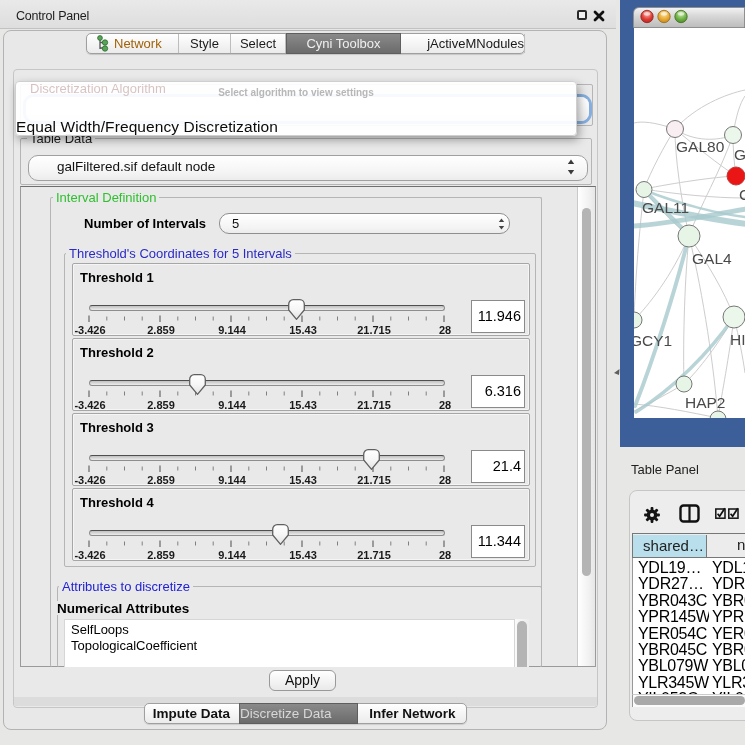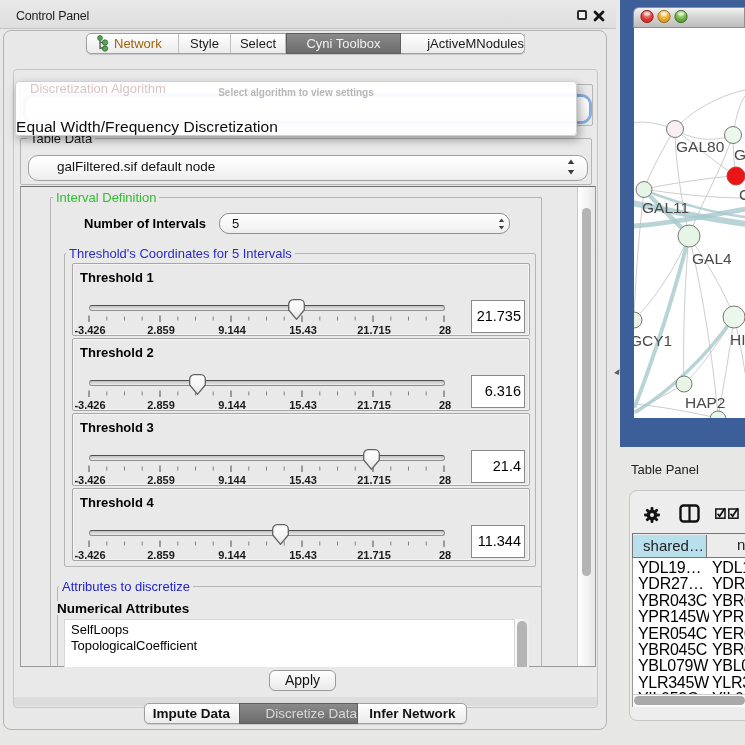--- a/index.html
+++ b/index.html
@@ -94,21 +94,21 @@
 <svg class="abs" style="left:287.5px;top:299px" width="17" height="21">
       <defs>
         <linearGradient id="th1" x1="0" y1="0" x2="0" y2="1">
           <stop offset="0" stop-color="#ffffff"></stop>
           <stop offset="0.5" stop-color="#f6f6f6"></stop>
           <stop offset="1" stop-color="#e3e3e3"></stop>
         </linearGradient>
       </defs>
       <path d="M0.7 5.2 A4.5 4.5 0 0 1 5.2 0.7 H11.8 A4.5 4.5 0 0 1 16.3 5.2 V11 L8.5 20.3 L0.7 11 Z" fill="url(#th1)" stroke="#606060" stroke-width="1.3"></path>
     </svg>
-<div class="vbox" style="left:471px;top:300px;width:54px;height:33px">21.735</div>
+<div class="vbox" style="left:471px;top:300px;width:54px;height:33px">11.946</div>
 <div class="tpanel" style="left:72px;top:338px;width:458px;height:73px"></div>
 <div class="ttitle" style="left:80px;top:345px">Threshold 2</div>
 <div class="track" style="left:89px;top:380px;width:356px"></div>
 <svg class="abs" style="left:88px;top:390px" width="360" height="8">
       <line x1="1.0" y1="0.5" x2="1.0" y2="7" stroke="#5a5a5a" stroke-width="1.1"></line>
       <line x1="18.8" y1="1.5" x2="18.8" y2="5.5" stroke="#808080" stroke-width="1"></line>
       <line x1="36.5" y1="1.5" x2="36.5" y2="5.5" stroke="#808080" stroke-width="1"></line>
       <line x1="54.2" y1="1.5" x2="54.2" y2="5.5" stroke="#808080" stroke-width="1"></line>
       <line x1="72.0" y1="0.5" x2="72.0" y2="7" stroke="#5a5a5a" stroke-width="1.1"></line>
       <line x1="89.8" y1="1.5" x2="89.8" y2="5.5" stroke="#808080" stroke-width="1"></line>
@@ -235,21 +235,21 @@
 <div class="fslabel" style="left:59px;top:580px;color:#2222d6">Attributes to discretize</div>
 <div class="abs" style="left:57px;top:601px;width:180px;height:14px;font-size:13.5px;font-weight:bold;color:#000;background:#e9e9e9">Numerical Attributes</div>
 <div class="abs" style="left:64px;top:619px;width:451px;height:48px;background:#ffffff;border:1px solid #d6d6d6;border-bottom:none"></div>
 <div class="abs" style="left:71px;top:622px;width:300px;height:13px;font-size:13px;color:#000">SelfLoops</div>
 <div class="abs" style="left:71px;top:638px;width:300px;height:14px;font-size:13px;color:#000">TopologicalCoefficient</div>
 <div class="abs" style="left:515px;top:619px;width:14px;height:48px;background:linear-gradient(90deg,#fafafa,#ececec)"></div>
 <div class="abs" style="left:517px;top:621px;width:10px;height:46px;background:#b4b4b4;border-radius:5px 5px 0 0"></div>
 <div class="abs" style="left:269px;top:670px;width:67px;height:21px;background:linear-gradient(#ffffff,#e9e9e9);border:1px solid #999999;border-radius:6px;font-size:14px;color:#111;text-align:center;line-height:19px">Apply</div>
 <div class="abs" style="left:144px;top:703px;width:323px;height:21px;background:linear-gradient(#ffffff,#ebebeb);border:1px solid #9f9f9f;border-radius:5px;box-shadow:0 1px 1px rgba(0,0,0,0.12)"></div>
 <div class="abs" style="left:144px;top:704px;width:95px;height:19px;color:#111;font-size:13.5px;font-weight:bold;text-align:center;line-height:19px">Impute Data</div>
-<div class="abs" style="left:239px;top:703px;width:119px;height:21px;background:linear-gradient(#8a8a8a,#6b6b6b);border:1px solid #5e5e5e;color:#d8d8d8;font-size:13.5px;text-align:right;line-height:20px">Discretize Data</div>
+<div class="abs" style="left:239px;top:703px;width:119px;height:21px;background:linear-gradient(#8a8a8a,#6b6b6b);border:1px solid #5e5e5e;color:#d8d8d8;font-size:13.5px;text-align:left;line-height:20px">Discretize Data</div>
 <div class="abs" style="left:358px;top:704px;width:109px;height:19px;color:#111;font-size:13.5px;font-weight:bold;text-align:center;line-height:19px">Infer Network</div>
 <svg class="abs" style="left:612px;top:367px" width="10" height="10">
       <path d="M2 6 L7.5 2 L7 8 Z" fill="#5f5f5f"></path>
     </svg>
 <div class="abs" style="left:15px;top:81px;width:562px;height:55px;background:rgba(255,255,255,0.93);border:1px solid #cfcfcf;border-radius:4px;box-shadow:2px 4px 10px rgba(0,0,0,0.35)"></div>
 <div class="abs" style="left:30px;top:81px;width:240px;height:13px;font-size:13px;color:rgba(125,55,55,0.3)">Discretization Algorithm</div>
 <div class="abs" style="left:15px;top:87px;width:562px;height:14px;font-size:10px;font-weight:bold;color:#b7b7b7;text-align:center">Select algorithm to view settings</div>
 <div class="abs" style="left:16px;top:117.5px;width:430px;height:16px;font-size:15.5px;letter-spacing:0.1px;color:#0a0a0a">Equal Width/Frequency Discretization</div>
 <div class="abs" style="left:620px;top:0;width:125px;height:447px;background:#3d5f99"></div>
 <div class="abs" style="left:633px;top:7px;width:112px;height:21px;background:linear-gradient(#f2f2f2,#d6d6d6 45%,#bdbdbd);border:1px solid #8f8f8f;border-radius:6px 0 0 0"></div>

